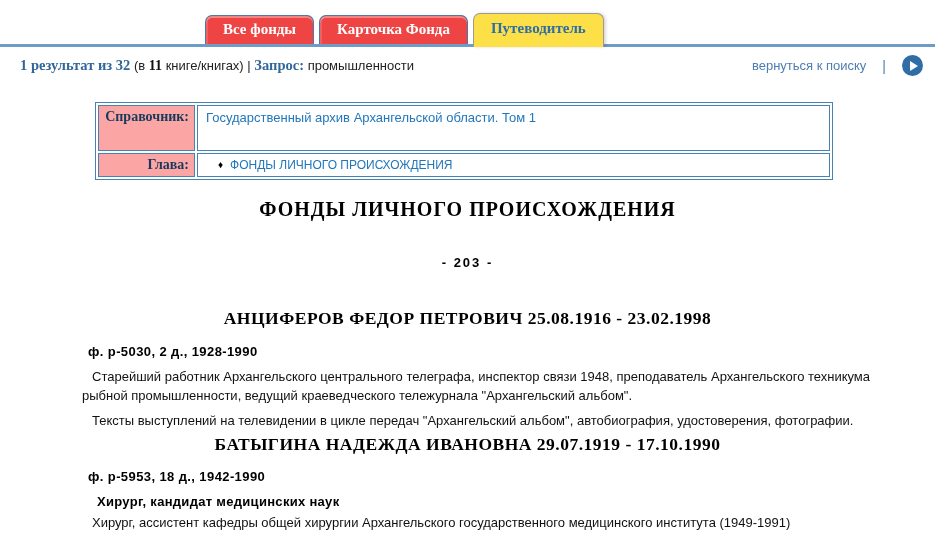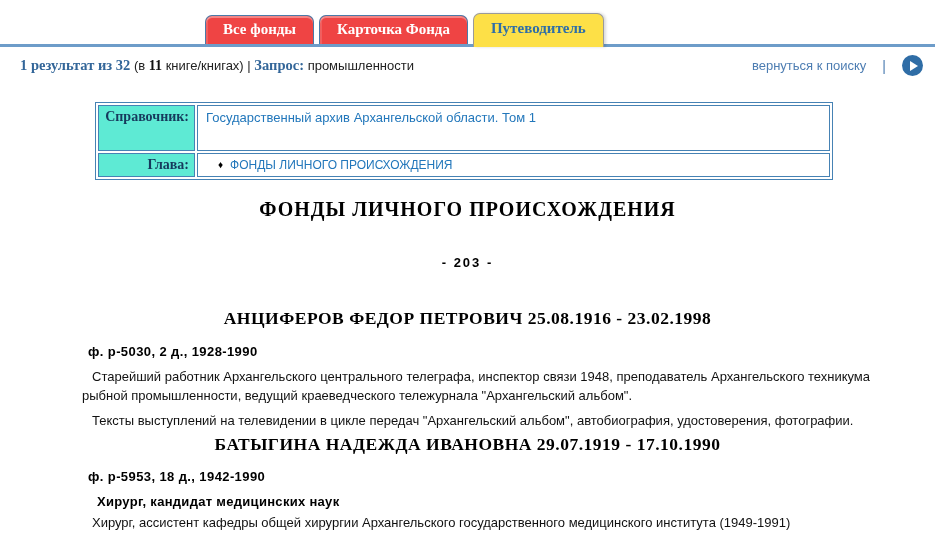--- a/index.html
+++ b/index.html
@@ -36,21 +36,21 @@
   .fwd-btn { width: 21px; height: 21px; border-radius: 50%; background: #2f6da6;
     display: inline-flex; align-items: center; justify-content: center; cursor: pointer; border: none; }
   .fwd-btn .tri { width: 0; height: 0; border-top: 5px solid transparent; border-bottom: 5px solid transparent;
     border-left: 8px solid #fff; margin-left: 2px; }
 
   
   table.ref { margin: 14px 0 0 95px; width: 738px;
     border-collapse: separate; border-spacing: 2px;
     border: 1px solid #4682b4; background: #fff; }
   table.ref td { border: 1px solid #4682b4; vertical-align: top; }
-  td.lbl { width: 97px; background: #5eead4; text-align: right;
+  td.lbl { width: 97px; background: #fca5a5; text-align: right;
     font-family: "Liberation Serif", serif; font-weight: bold; font-size: 14px; color: #16395c;
     padding: 3px 5px 3px 3px; }
   td.val { color: #2277bb; font-size: 13px; padding: 4px 8px; }
   tr.row-ref td.val { height: 46px; }
   tr.row-chapter td.lbl { vertical-align: middle; }
   tr.row-chapter td.val { vertical-align: middle; padding-left: 20px; font-size: 12px; }
   .bullet { color: #000; font-size: 10px; margin-right: 7px; vertical-align: 1px; }
   .chapter-link { color: #2277bb; cursor: pointer; }
   .ref-link { cursor: pointer; }
 

